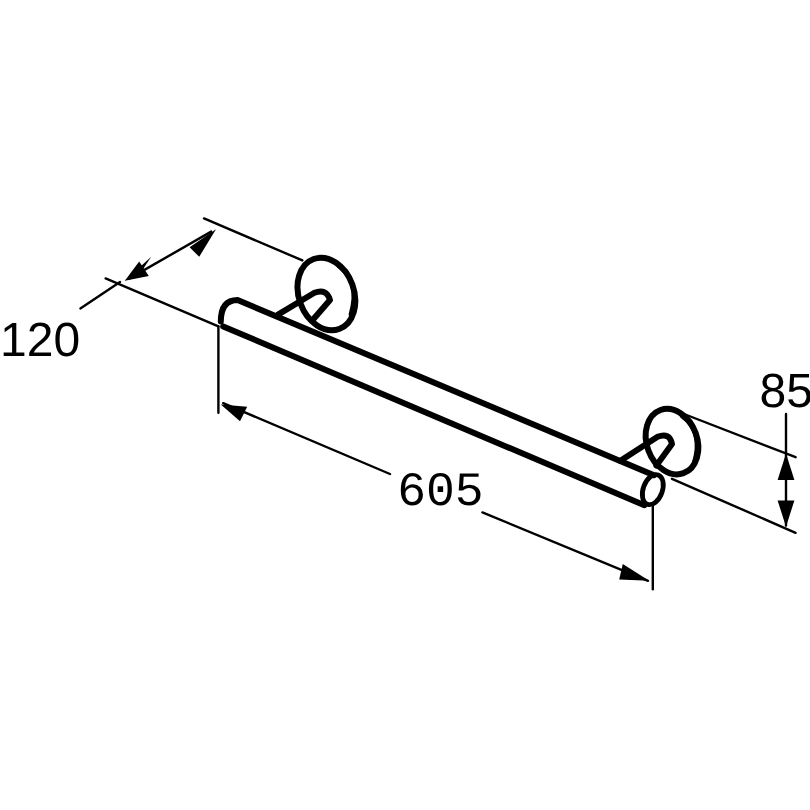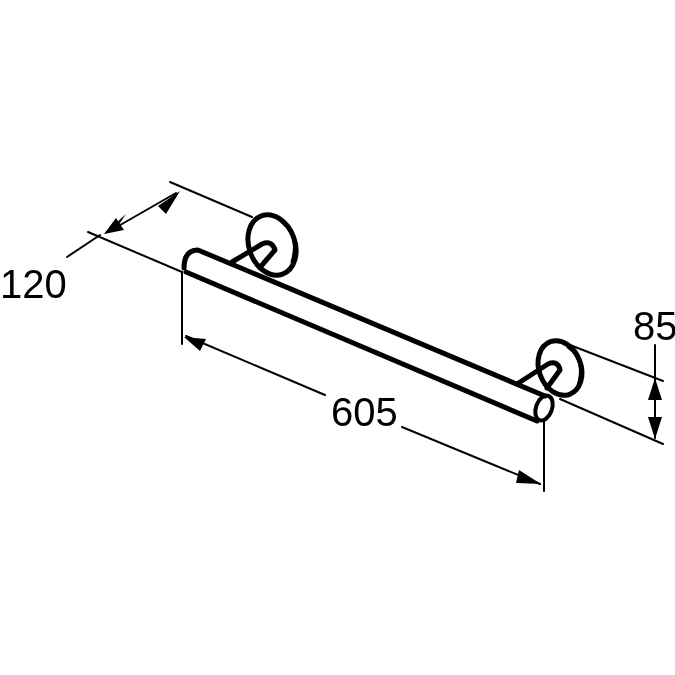--- a/index.html
+++ b/index.html
@@ -49,14 +49,14 @@
     <polygon points="104,234 116,218 124,230"></polygon>
     <polygon points="180,191 158,206 166,214"></polygon>
     <polygon points="184,337 206,339 200,351"></polygon>
     <polygon points="541,484 519,470 516,483"></polygon>
     <polygon points="655,378 648,400 662,400"></polygon>
     <polygon points="655,439 648,417 662,417"></polygon>
   </g>
 </svg>
 
 <div class="lbl" style="left:0px; top:264px;">120</div>
-<div class="lbl" style="left:331px; top:392px;">605</div>
+<div class="lbl" style="left:331px; top:392px;font-family:Liberation Mono, monospace;">605</div>
 <div class="lbl" style="left:633px; top:306px;text-align:center;">85</div>
 
 </body></html>

